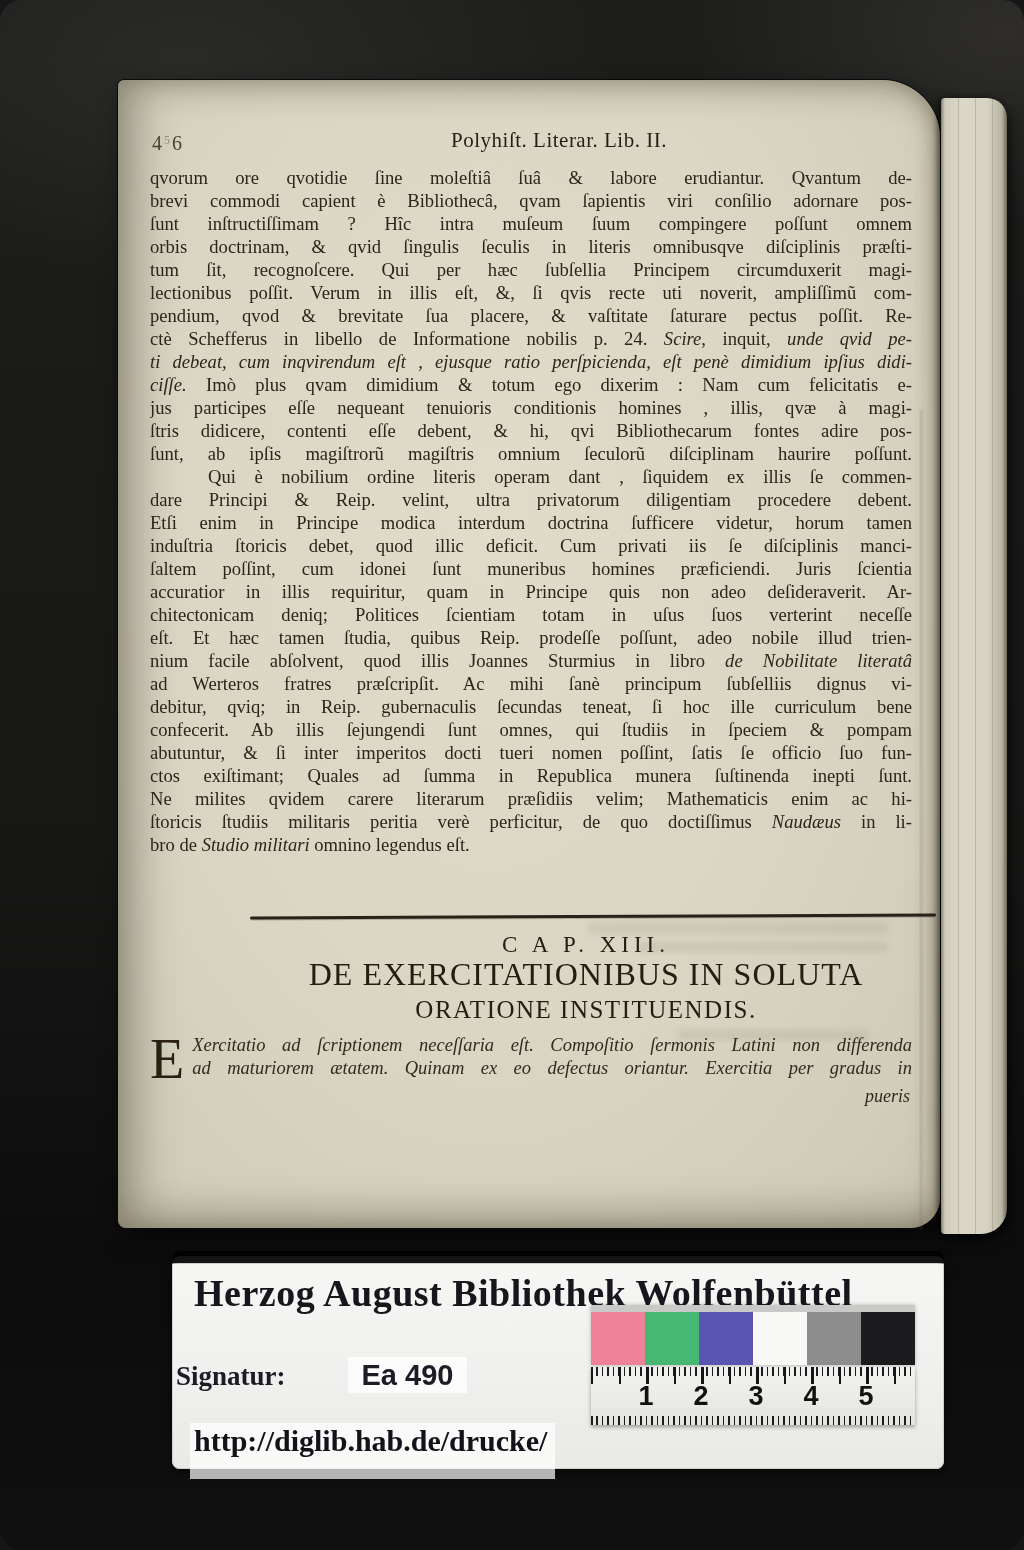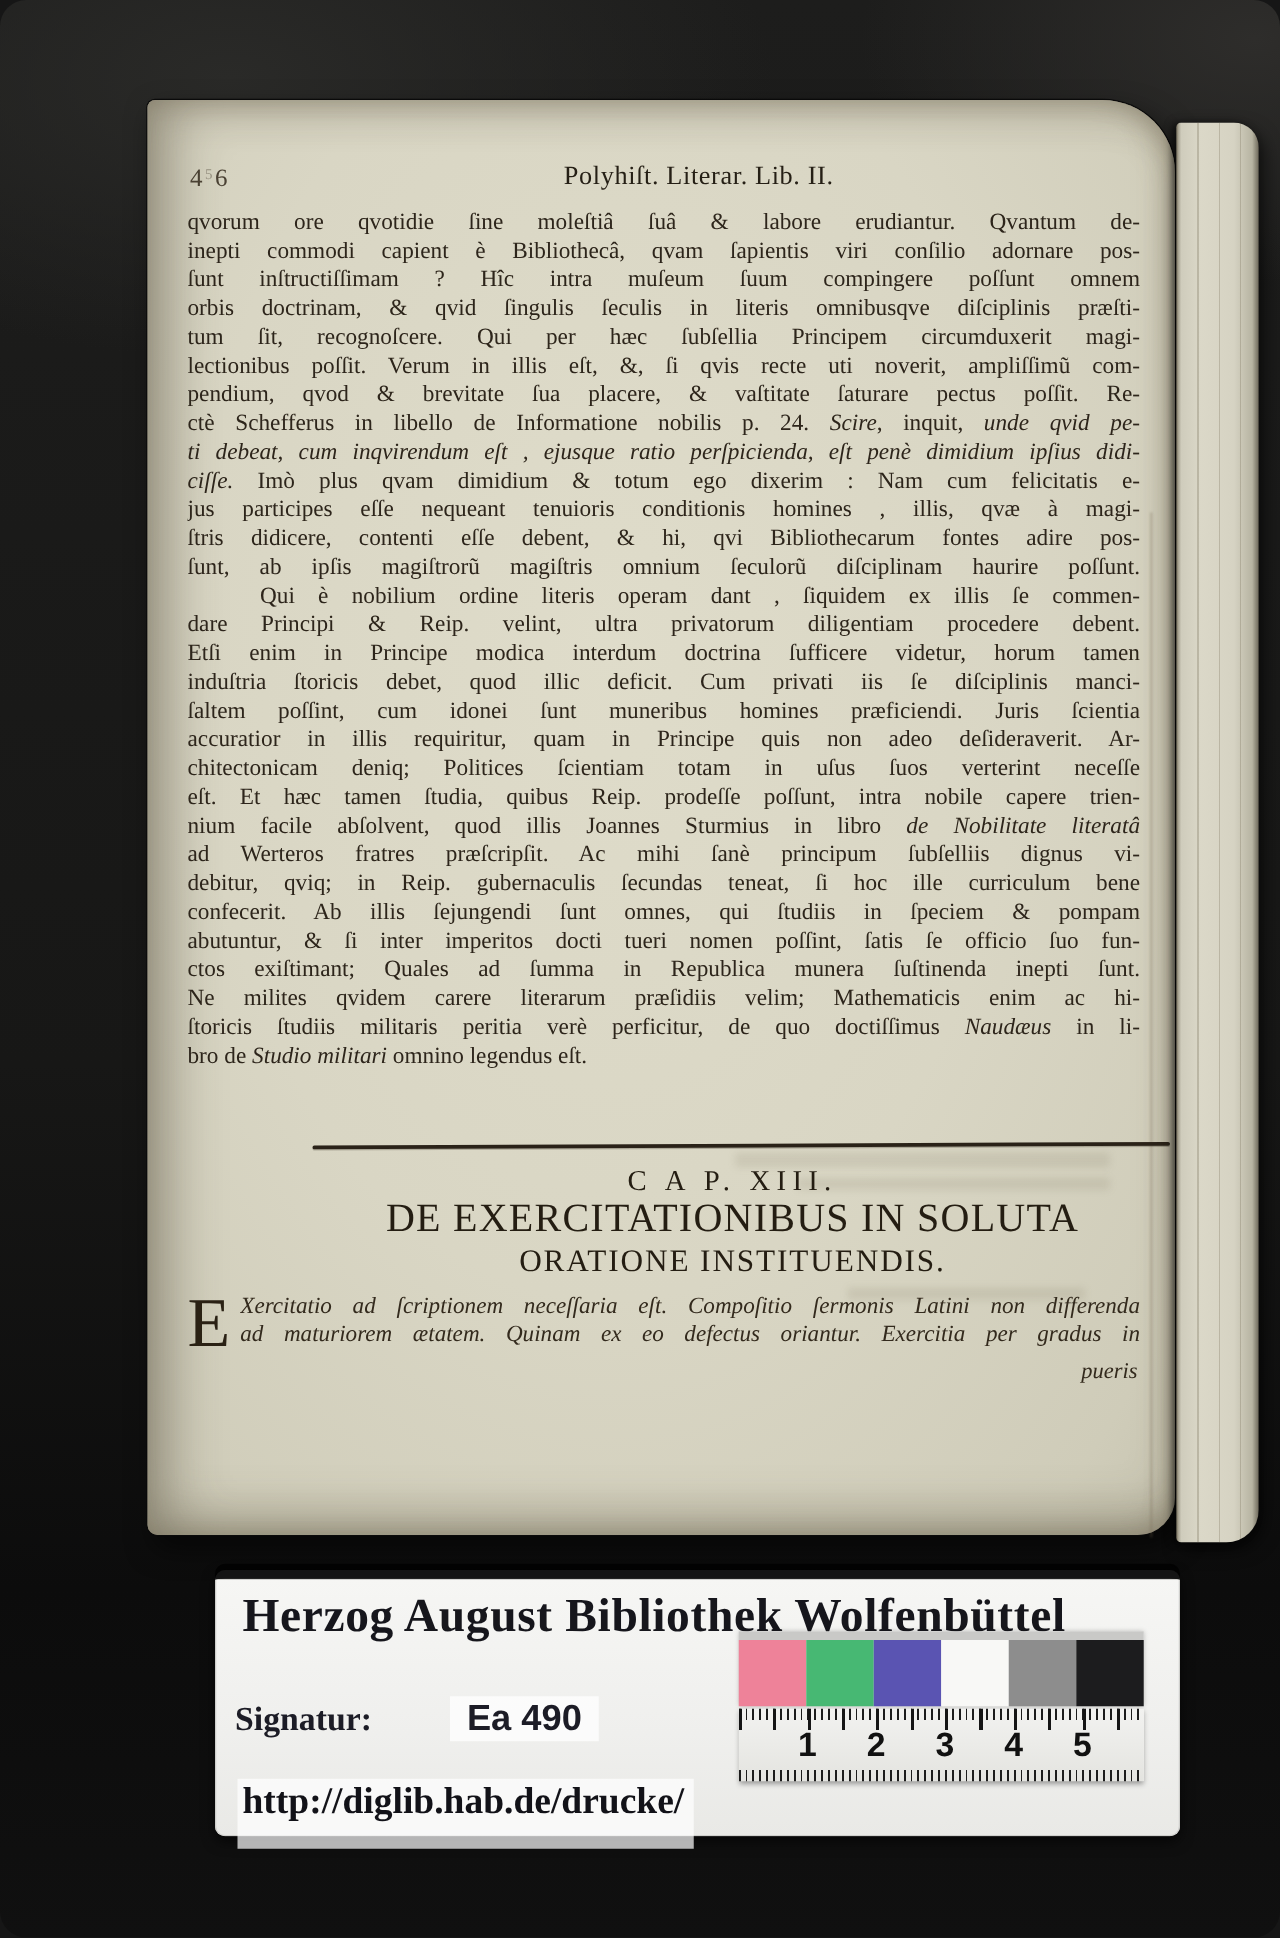--- a/index.html
+++ b/index.html
@@ -56,21 +56,21 @@
   .g2{left:520px;top:862px;width:250px;height:10px;}
   .g3{left:560px;top:950px;width:190px;height:10px;}
 
   
   .label-plate{position:absolute;left:172px;top:1256px;width:772px;height:206px;
         background:linear-gradient(180deg,#f6f6f4 0%,#efefed 60%,#e9e9e6 100%);
         border-radius:8px;border-top:7px solid #141414;
         box-shadow:0 -5px 0 rgba(0,0,0,.8), 0 4px 10px rgba(0,0,0,.6), inset 0 0 0 1px #cfcfcc;}
   .lib-title{position:absolute;left:22px;top:8px;font-size:38px;font-weight:bold;
         color:#16161c;letter-spacing:.5px;white-space:nowrap;}
-  .sig-row{position:absolute;left:16px;top:96px;}
+  .sig-row{position:absolute;left:4px;top:96px;}
   .sig-label{font-size:27px;font-weight:bold;color:#1c1c26;}
   .sig-value{font-family:"Liberation Sans","DejaVu Sans",sans-serif;
         font-size:29px;font-weight:bold;color:#1c1c26;margin-left:62px;
         background:rgba(255,255,255,.75);padding:2px 14px;}
   .url{position:absolute;left:18px;top:160px;font-size:30px;font-weight:bold;color:#121218;
         background:rgba(255,255,255,.7);padding:1px 8px 21px 4px;white-space:nowrap;}
   .color-target{position:absolute;left:419px;top:42px;width:324px;}
   .patches{display:flex;height:53px;border-top:7px solid #c9c9c7;
         box-shadow:0 0 4px rgba(0,0,0,.25);}
   .patches div{flex:1;}
@@ -91,40 +91,40 @@
 <body>
 
 <div class="stage">
 
   <div class="page">
     <div class="folio"><span>4</span><span class="mid">5</span><span>6</span></div>
     <div class="running-head">Polyhiſt. Literar. Lib. II.</div>
 
     <div class="body-text">
         <div class="bl"><span>qvorum ore qvotidie ſine moleſtiâ ſuâ &amp; labore erudiantur.  Qvantum de-</span></div>
-        <div class="bl"><span>inepti commodi capient è Bibliothecâ, qvam ſapientis viri conſilio adornare pos-</span></div>
+        <div class="bl"><span>brevi commodi capient è Bibliothecâ, qvam ſapientis viri conſilio adornare pos-</span></div>
         <div class="bl"><span>ſunt inſtructiſſimam ? Hîc intra muſeum ſuum compingere poſſunt omnem</span></div>
         <div class="bl"><span>orbis doctrinam, &amp; qvid ſingulis ſeculis in literis omnibusqve diſciplinis præſti-</span></div>
         <div class="bl"><span>tum ſit, recognoſcere.  Qui per hæc ſubſellia Principem circumduxerit magi-</span></div>
         <div class="bl"><span>lectionibus poſſit. Verum in illis eſt, &amp;, ſi qvis recte uti noverit, ampliſſimũ com-</span></div>
         <div class="bl"><span>pendium, qvod &amp; brevitate ſua placere, &amp; vaſtitate ſaturare pectus poſſit. Re-</span></div>
         <div class="bl"><span>ctè Schefferus in libello de Informatione nobilis p. 24. </span><span class="it">Scire</span><span>, inquit, </span><span class="it">unde qvid pe-</span></div>
         <div class="bl"><span class="it">ti debeat, cum inqvirendum eſt , ejusque ratio perſpicienda, eſt penè dimidium ipſius didi-</span></div>
         <div class="bl"><span class="it">ciſſe.</span><span>  Imò plus qvam dimidium &amp; totum ego dixerim : Nam cum felicitatis e-</span></div>
         <div class="bl"><span>jus participes eſſe nequeant tenuioris conditionis homines , illis, qvæ à magi-</span></div>
         <div class="bl"><span>ſtris didicere, contenti eſſe debent, &amp; hi, qvi Bibliothecarum fontes adire pos-</span></div>
         <div class="bl"><span>ſunt, ab ipſis magiſtrorũ magiſtris omnium ſeculorũ diſciplinam haurire poſſunt.</span></div>
         <div class="bl ind"><span>Qui è nobilium ordine literis operam dant , ſiquidem ex illis ſe commen-</span></div>
         <div class="bl"><span>dare Principi &amp; Reip. velint, ultra privatorum diligentiam procedere debent.</span></div>
         <div class="bl"><span>Etſi enim in Principe modica interdum doctrina ſufficere videtur, horum tamen</span></div>
         <div class="bl"><span>induſtria ſtoricis debet, quod illic deficit.  Cum privati iis ſe diſciplinis manci-</span></div>
         <div class="bl"><span>ſaltem poſſint, cum idonei ſunt muneribus homines præficiendi.  Juris ſcientia</span></div>
         <div class="bl"><span>accuratior in illis requiritur, quam in Principe quis non adeo deſideraverit. Ar-</span></div>
         <div class="bl"><span>chitectonicam deniq; Politices ſcientiam totam in uſus ſuos verterint neceſſe</span></div>
-        <div class="bl"><span>eſt.  Et hæc tamen ſtudia, quibus Reip. prodeſſe poſſunt, intra nobile capere trien-</span></div>
+        <div class="bl"><span>eſt.  Et hæc tamen ſtudia, quibus Reip. prodeſſe poſſunt, adeo nobile illud trien-</span></div>
         <div class="bl"><span>nium facile abſolvent, quod illis Joannes Sturmius in libro </span><span class="it">de Nobilitate literatâ</span></div>
         <div class="bl"><span>ad Werteros fratres præſcripſit. Ac mihi ſanè principum ſubſelliis dignus vi-</span></div>
         <div class="bl"><span>debitur, qviq; in Reip. gubernaculis ſecundas teneat, ſi hoc ille curriculum bene</span></div>
         <div class="bl"><span>confecerit.  Ab illis ſejungendi ſunt omnes, qui ſtudiis in ſpeciem &amp; pompam</span></div>
         <div class="bl"><span>abutuntur, &amp; ſi inter imperitos docti tueri nomen poſſint, ſatis ſe officio ſuo fun-</span></div>
         <div class="bl"><span>ctos exiſtimant; Quales ad ſumma in Republica munera ſuſtinenda inepti ſunt.</span></div>
         <div class="bl"><span>Ne milites qvidem carere literarum præſidiis velim; Mathematicis enim ac hi-</span></div>
         <div class="bl"><span>ſtoricis ſtudiis militaris peritia verè perficitur, de quo doctiſſimus </span><span class="it">Naudæus</span><span> in li-</span></div>
         <div class="bl end"><span>bro de </span><span class="it">Studio militari</span><span> omnino legendus eſt.</span></div>
       </div>

